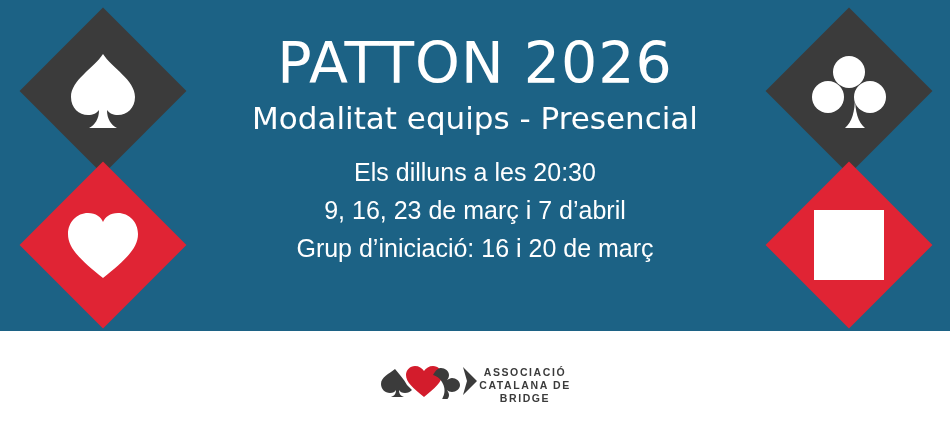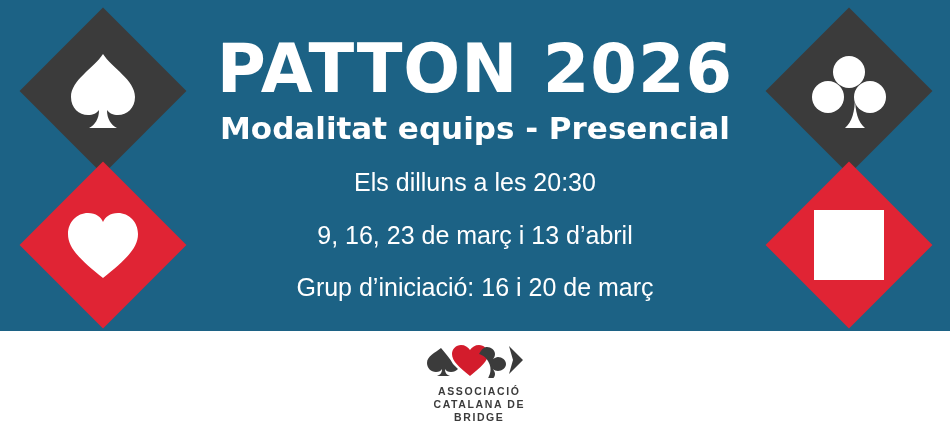--- a/index.html
+++ b/index.html
@@ -48,63 +48,63 @@
   #text-block {
     position: absolute;
     left: 185px;
     top: 34px;
     width: 580px;
     text-align: center;
     color: #ffffff;
   }
   #title {
     font-family: "DejaVu Sans", sans-serif;
-    font-weight: bold;
-    font-size: 67px;
+    font-weight: normal;
+    font-size: 57px;
     letter-spacing: 1px;
     line-height: 1.05;
     margin: 0 0 6px 0;
     white-space: nowrap;
   }
   #subtitle {
     font-family: "DejaVu Sans", sans-serif;
-    font-weight: bold;
+    font-weight: normal;
     font-size: 31px;
     letter-spacing: 0px;
     margin: 0 0 18px 0;
     white-space: nowrap;
   }
   .detail-line {
     font-family: "Liberation Sans", sans-serif;
     font-size: 25px;
     font-weight: normal;
     line-height: 1.45;
-    margin: 16px;
+    margin: 2px;
     white-space: nowrap;
   }
   .detail-line .lead {
     font-weight: normal;
   }
 
   
   #footer {
     position: absolute;
     left: 0;
     bottom: 0;
     width: 950px;
     height: 102px;
     background: #ffffff;
     display: flex;
     align-items: center;
     justify-content: center;
   }
   #logo {
     display: flex;
-    flex-direction: column;
-    align-items: flex-end;
+    flex-direction: row;
+    align-items: center;
     transform: translateY(2px);
   }
   #logo-mark { display: block; }
   #logo-text {
     margin-top: 3px;
     font-family: "Liberation Sans", sans-serif;
     font-size: 10.5px;
     font-weight: bold;
     letter-spacing: 1.6px;
     color: #3b3b3b;
@@ -154,21 +154,21 @@
   </div>
 
   <div id="text-block">
     <h1 id="title">PATTON 2026</h1>
     <h2 id="subtitle">Modalitat equips - Presencial</h2>
 
     <p class="detail-line">
       <span>Els dilluns a les 20:30</span>
     </p>
     <p class="detail-line">
-      <span>9, 16, 23 de març i 13 d’abril</span>
+      <span>9, 16, 23 de març i 7 d’abril</span>
     </p>
     <p class="detail-line">
       <span class="lead">Grup d’iniciació:</span><span> 16 i 20 de març</span>
     </p>
   </div>
 
   <div id="footer">
     <div id="logo">
       <span id="logo-mark">
         <svg width="100" height="34" viewBox="0 0 100 34" aria-hidden="true">

